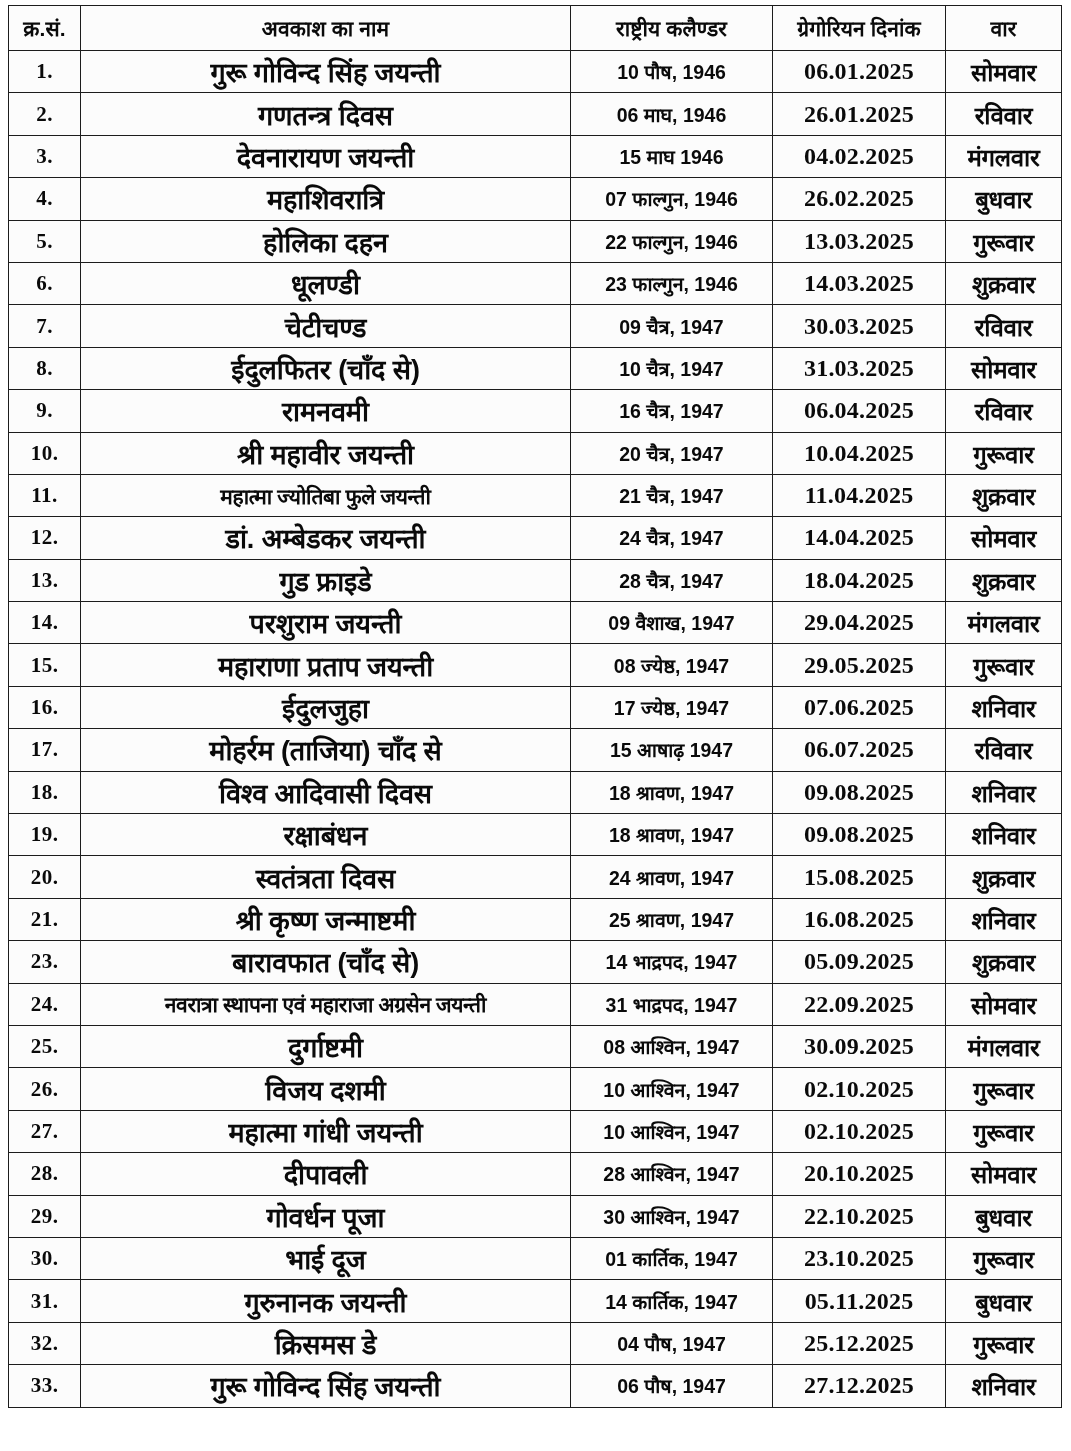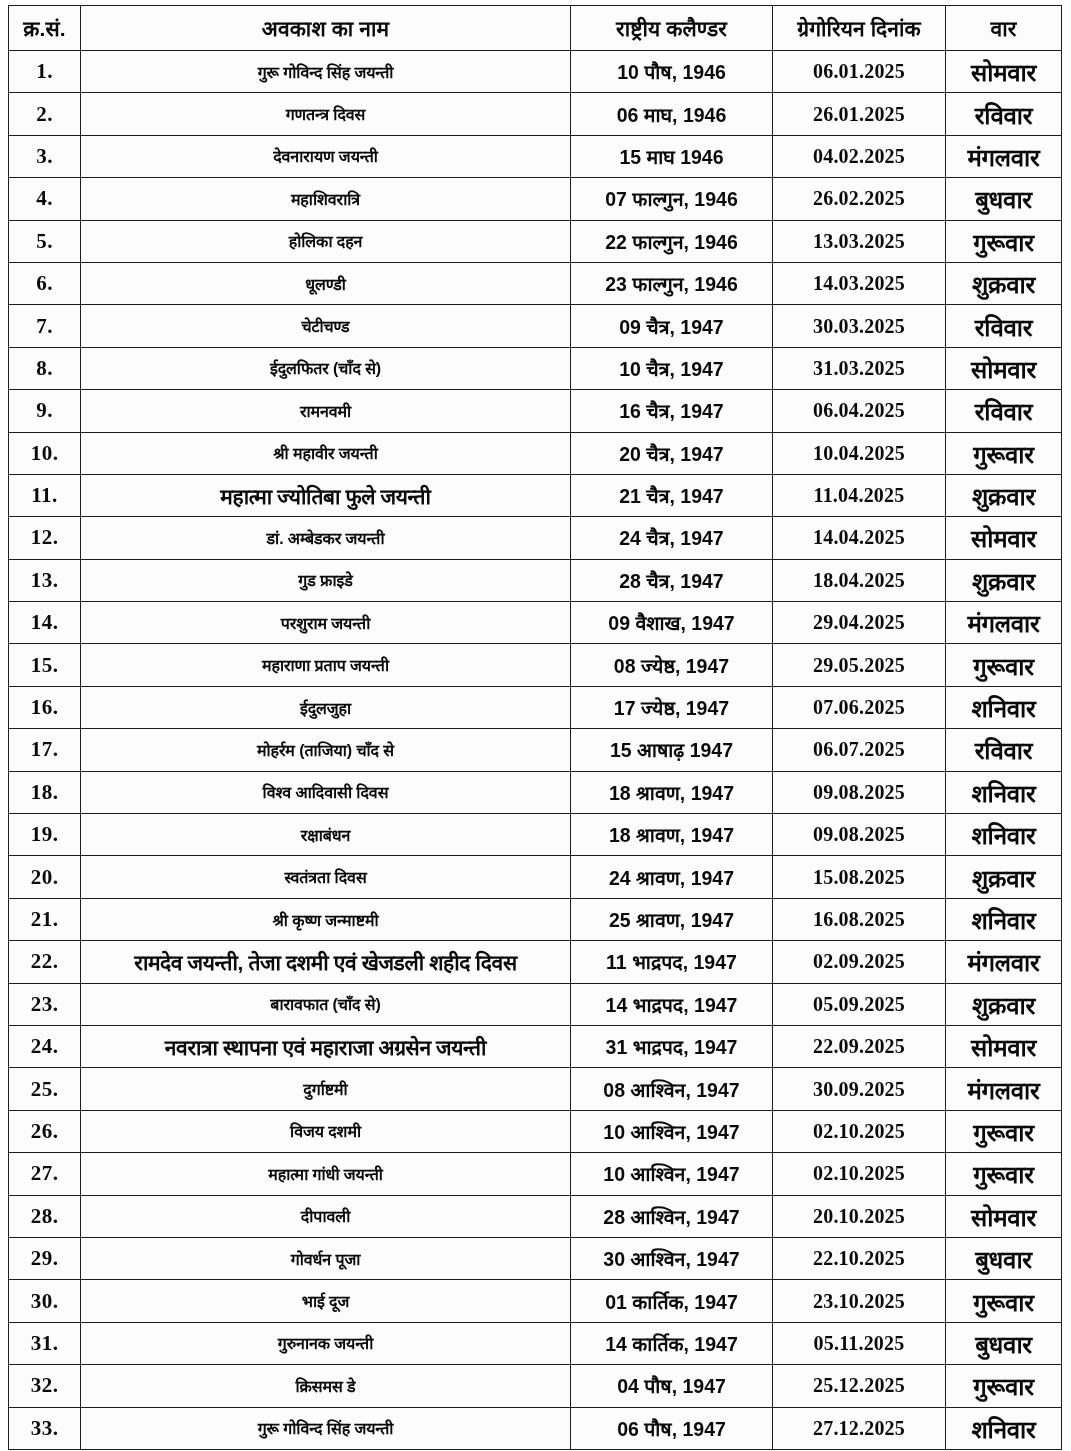--- a/index.html
+++ b/index.html
@@ -58,34 +58,34 @@
     text-align: center;
     font-size: 21px;
     font-family: "Liberation Serif", "DejaVu Serif", serif;
     font-weight: 400;
     vertical-align: top;
     padding-top: 2px;
     letter-spacing: 0.5px;
   }
   td.cell-name {
     text-align: center;
-    font-size: 16px;
+    font-size: 27px;
     font-weight: 600;
     letter-spacing: -0.1px;
   }
   td.cell-natl {
     text-align: center;
     font-size: 19.5px;
     font-weight: 600;
     vertical-align: bottom;
     padding-bottom: 3px;
   }
   td.cell-greg {
     text-align: center;
-    font-size: 20px;
+    font-size: 24px;
     font-family: "Liberation Serif", "DejaVu Serif", serif;
     font-weight: 400;
     vertical-align: top;
     padding-top: 1px;
     letter-spacing: 0.2px;
   }
   td.cell-day {
     text-align: center;
     font-size: 24px;
     font-weight: 600;
@@ -259,27 +259,20 @@
           <td class="cell-day">शुक्रवार</td>
         </tr>
         <tr>
           <td class="cell-sno">21.</td>
           <td class="cell-name">श्री कृष्ण जन्माष्टमी</td>
           <td class="cell-natl">25 श्रावण, 1947</td>
           <td class="cell-greg">16.08.2025</td>
           <td class="cell-day">शनिवार</td>
         </tr>
         <tr>
-          <td class="cell-sno">22.</td>
-          <td class="cell-name long">रामदेव जयन्ती, तेजा दशमी एवं खेजडली शहीद दिवस</td>
-          <td class="cell-natl">11 भाद्रपद, 1947</td>
-          <td class="cell-greg">02.09.2025</td>
-          <td class="cell-day">मंगलवार</td>
-        </tr>
-        <tr>
           <td class="cell-sno">23.</td>
           <td class="cell-name">बारावफात (चाँद से)</td>
           <td class="cell-natl">14 भाद्रपद, 1947</td>
           <td class="cell-greg">05.09.2025</td>
           <td class="cell-day">शुक्रवार</td>
         </tr>
         <tr>
           <td class="cell-sno">24.</td>
           <td class="cell-name long">नवरात्रा स्थापना एवं  महाराजा अग्रसेन जयन्ती</td>
           <td class="cell-natl">31 भाद्रपद, 1947</td>

